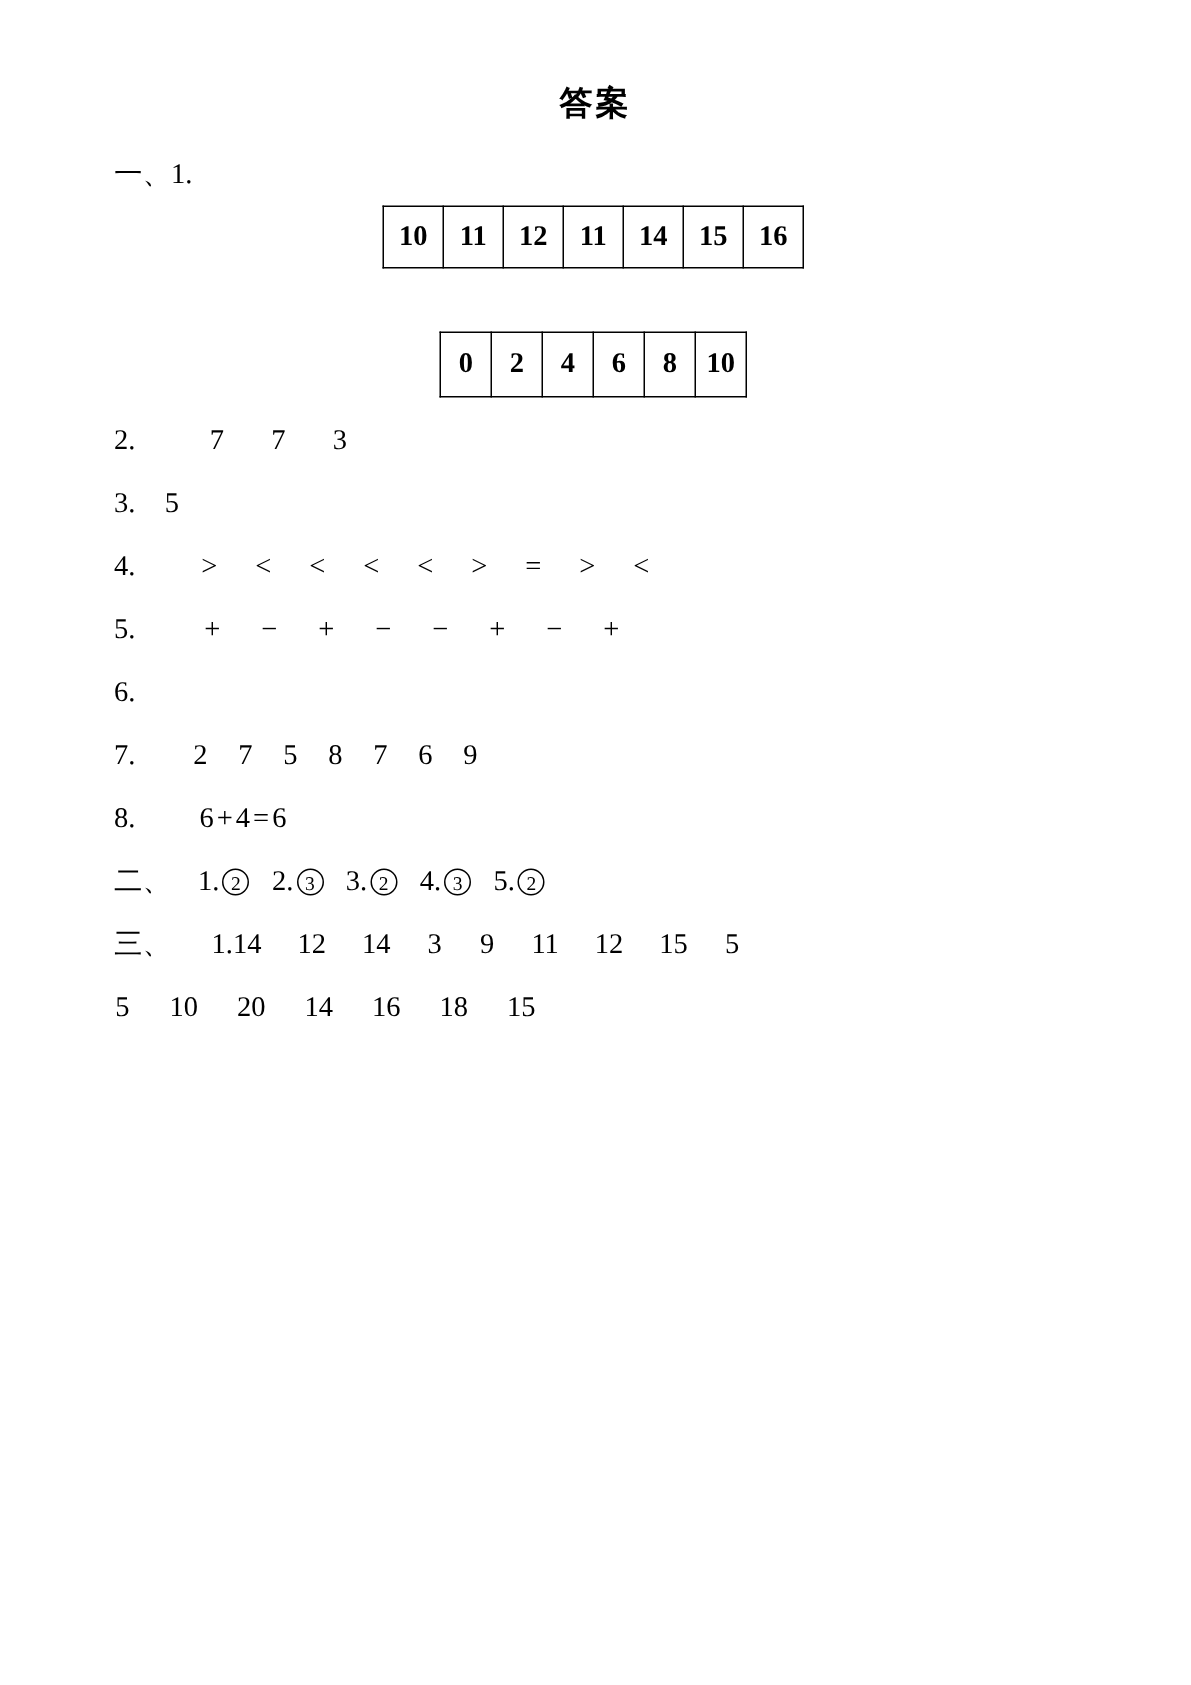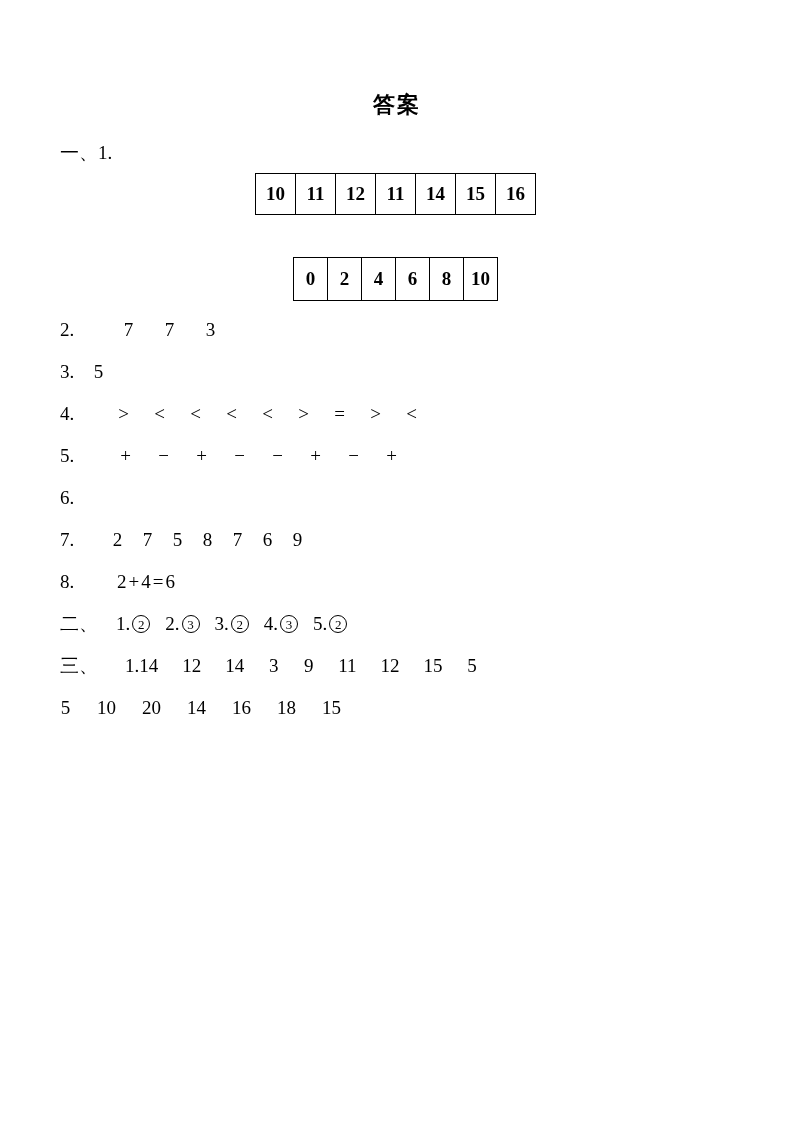--- a/index.html
+++ b/index.html
@@ -8,31 +8,31 @@
     position: relative;
     width: 794px;
     height: 1123px;
     background: #ffffff;
     color: #000000;
     font-family: "Liberation Serif", "DejaVu Serif", serif;
     overflow: hidden;
   }
   .title {
     margin: 0;
-    padding-top: 92px;
+    padding-top: 56px;
     text-align: center;
     font-size: 22px;
     line-height: 26px;
     font-weight: bold;
     letter-spacing: 2px;
   }
   .line {
     display: flex;
     align-items: center;
-    padding-left: 60px;
+    padding-left: 76px;
     font-size: 19px;
     line-height: 22px;
     margin-top: 20px;
     white-space: pre;
   }
   .intro { margin-top: 24px; }
   .num { display: inline-block; min-width: 33px; }
   .cjk-label { display: inline-block; min-width: 41px; }
   .tok { display: inline-block; text-align: center; min-width: 11px; }
   .g30 { column-gap: 30px; }
@@ -158,21 +158,21 @@
     <span class="tok">7</span>
     <span class="tok">5</span>
     <span class="tok">8</span>
     <span class="tok">7</span>
     <span class="tok">6</span>
     <span class="tok">9</span>
   </div>
 
   <div class="line g24">
     <span class="num">8.</span>
-    <span class="eq">2+4=6</span>
+    <span class="eq">6+4=6</span>
   </div>
 
   <div class="line g15">
     <span class="cjk-label">二、</span>
     <span class="pair"><span>1.</span><span class="circle">2</span></span>
     <span class="pair"><span>2.</span><span class="circle">3</span></span>
     <span class="pair"><span>3.</span><span class="circle">2</span></span>
     <span class="pair"><span>4.</span><span class="circle">3</span></span>
     <span class="pair"><span>5.</span><span class="circle">2</span></span>
   </div>

